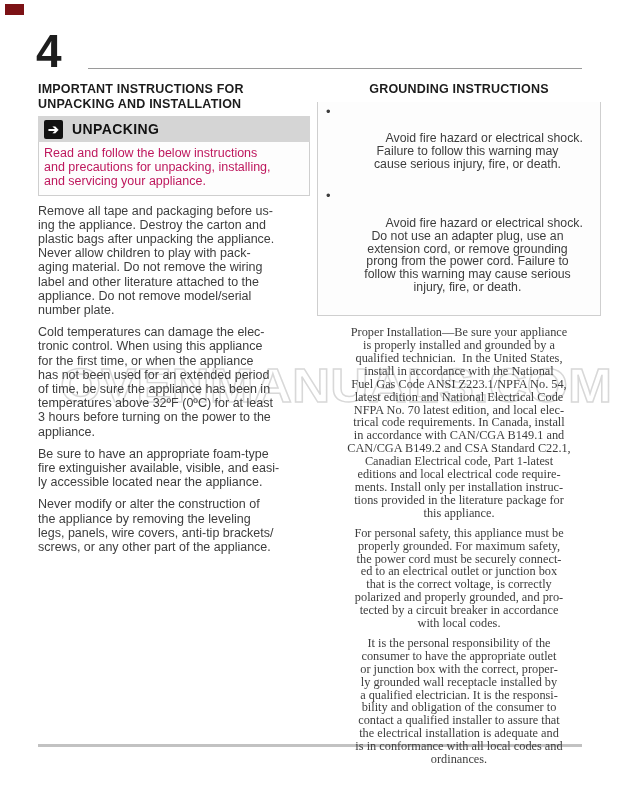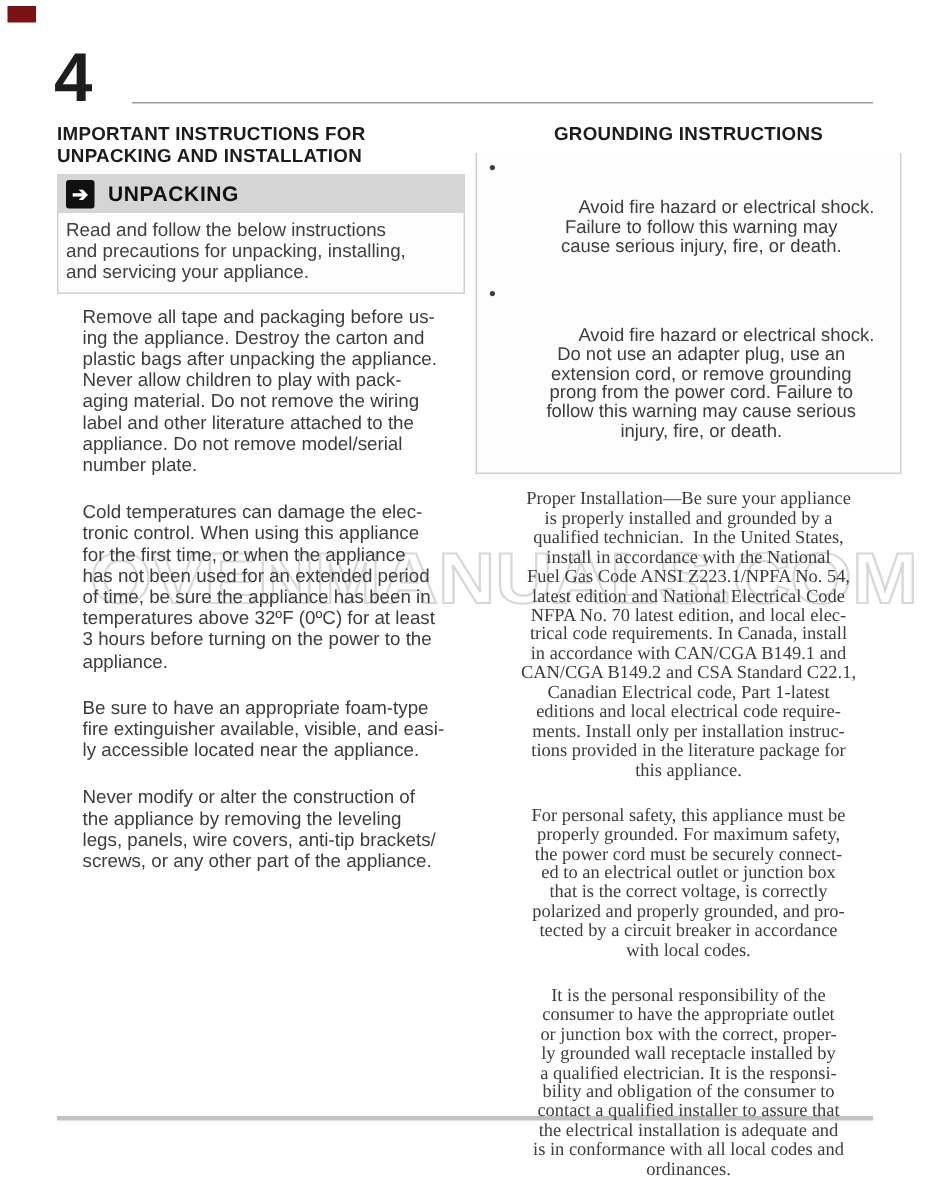--- a/index.html
+++ b/index.html
@@ -23,28 +23,28 @@
 
   .alert-box{margin:0 0 0 0;}
   .alert-band{display:flex;align-items:center;background:#d5d5d5;padding-left:6px;}
   .band-important{height:26px;margin-top:2px;}
   .band-warning{height:30px;margin-top:8px;}
   .alert-label{font-weight:800;color:#111;margin-left:9px;letter-spacing:0.4px;}
   .band-important .alert-label{font-size:14px;}
   .band-warning .alert-label{font-size:15px;}
   .arrow-chip{width:19px;height:19px;background:#111;border-radius:2px;color:#fff;display:flex;align-items:center;justify-content:center;font-size:13px;font-weight:bold;line-height:1;}
   .alert-body{border:1px solid #cfcfcf;border-top:none;background:#fdfdfd;}
-  .important-body{padding:4px 5px 6px 5px;font-size:12.5px;line-height:14.2px;white-space:pre;color:#404040;}
+  .important-body{padding:4px 5px 6px 5px;font-size:12.5px;line-height:14.2px;white-space:pre;color:#be185d;}
   .warning-body{padding:5px 4px 8px 4px;}
 
   .bullet-item{position:relative;padding-left:17px;font-size:12.3px;line-height:12.9px;white-space:pre;color:#3d3d3d;}
   .bullet-item + .bullet-item{margin-top:7px;}
   .bullet-dot{position:absolute;left:4px;top:-1px;font-size:13px;color:#3d3d3d;}
 
-  .para{white-space:pre;color:#3d3d3d;margin:17px;}
+  .para{white-space:pre;color:#3d3d3d;margin:0;}
   .para-left{font-size:12.5px;line-height:14.2px;margin-top:8px;}
   .para-right{font-size:12.3px;line-height:12.9px;margin-top:7px;font-family:Liberation Serif, serif;}
 
   .footer-rule{position:absolute;left:38px;top:744px;width:544px;height:3px;background:#c2c2c2;}
 </style>
 </head>
 <body>
 
 <div class="page">
 

